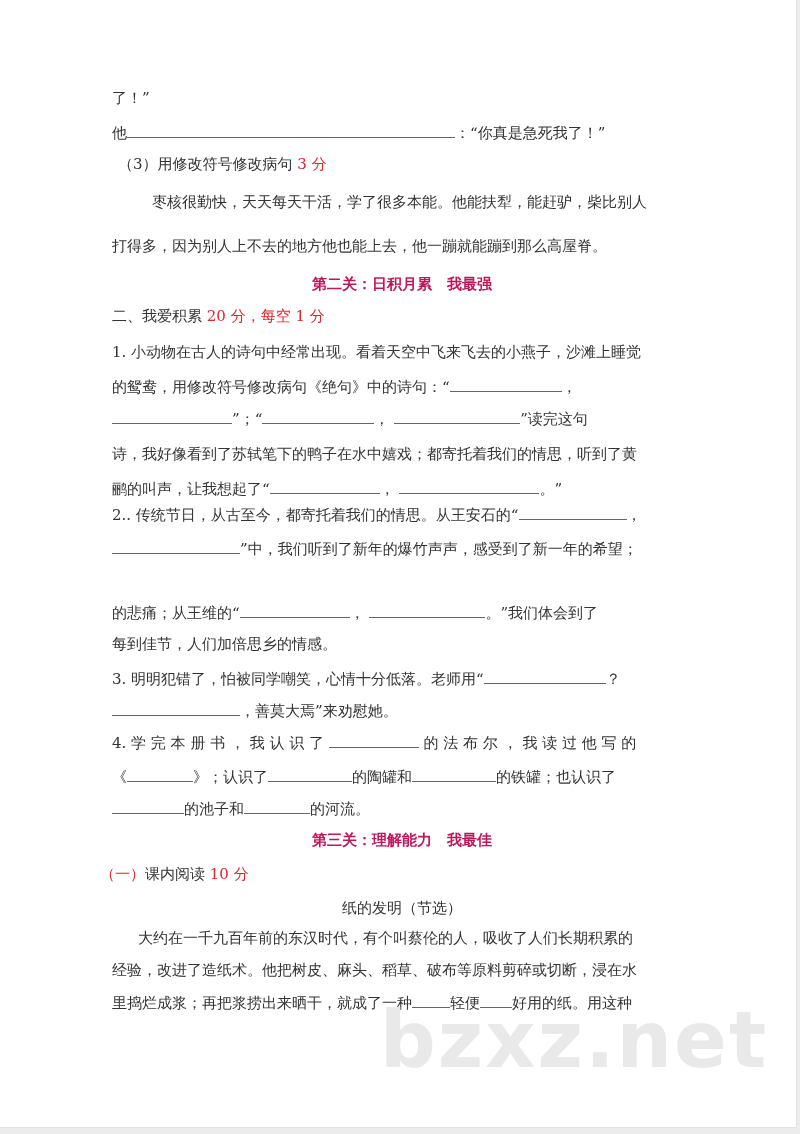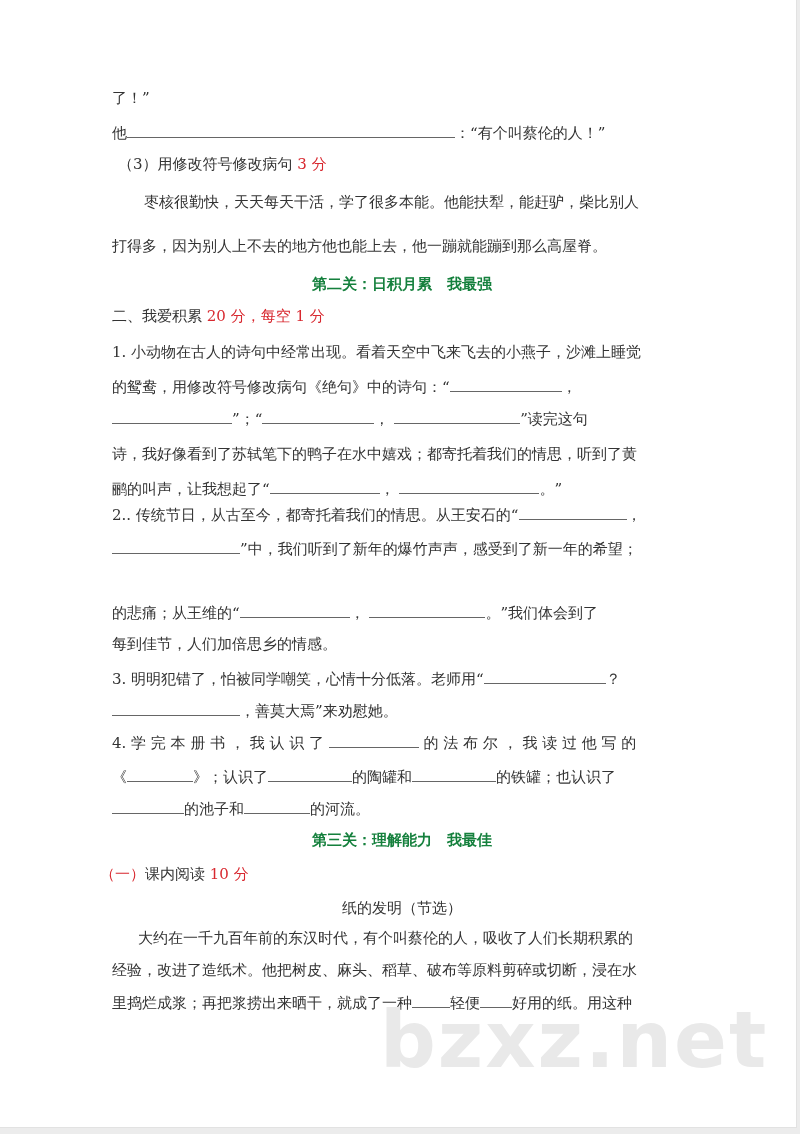--- a/index.html
+++ b/index.html
@@ -12,45 +12,45 @@
   .page {
     position: absolute; left: 0; top: 0; width: 796px; height: 1127px;
     background: #ffffff;
     border-right: 1px solid #e2e2e2; border-bottom: 1px solid #e2e2e2;
   }
   .line {
     position: absolute; left: 112px; width: 580px;
     font-size: 15px; line-height: 20px; white-space: nowrap;
   }
   .red { color: #d8282f; font-weight: normal; }
-  .h { font-weight: bold; color: #15803d; }
+  .h { font-weight: bold; color: #be185d; }
   .center { left: 112px; width: 580px; text-align: center; }
   .blank { display: inline-block; border-bottom: 1px solid #666; height: 15px; vertical-align: baseline; }
   .watermark {
     position: absolute; left: 380px; top: 995px;
     font-family: "DejaVu Sans", sans-serif; font-weight: bold;
     font-size: 78px; color: #e9e9e9; letter-spacing: 2px;
   }
 </style>
 </head>
 <body>
 
 <div class="page">
 
   <div class="line" style="top:88px">了！”</div>
 
   <div class="line" style="top:122px">
-    <span>他</span><span class="blank" style="width:328px"></span><span>：“有个叫蔡伦的人！”</span>
+    <span>他</span><span class="blank" style="width:328px"></span><span>：“你真是急死我了！”</span>
   </div>
 
   <div class="line" style="top:154px; left:118px">
     <span>（3）用修改符号修改病句</span> <span class="red">3 分</span>
   </div>
 
-  <div class="line" style="top:192px; left:144px; width:548px">枣核很勤快，天天每天干活，学了很多本能。他能扶犁，能赶驴，柴比别人</div>
+  <div class="line" style="top:192px; left:152px; width:548px">枣核很勤快，天天每天干活，学了很多本能。他能扶犁，能赶驴，柴比别人</div>
   <div class="line" style="top:236px">打得多，因为别人上不去的地方他也能上去，他一蹦就能蹦到那么高屋脊。</div>
 
   <div class="line center h" style="top:274px">第二关：日积月累　我最强</div>
 
   <div class="line" style="top:306px">
     <span>二、我爱积累</span> <span class="red">20 分，每空 1 分</span>
   </div>
 
   <div class="line" style="top:342px">1. 小动物在古人的诗句中经常出现。看着天空中飞来飞去的小燕子，沙滩上睡觉</div>
   <div class="line" style="top:376px">

